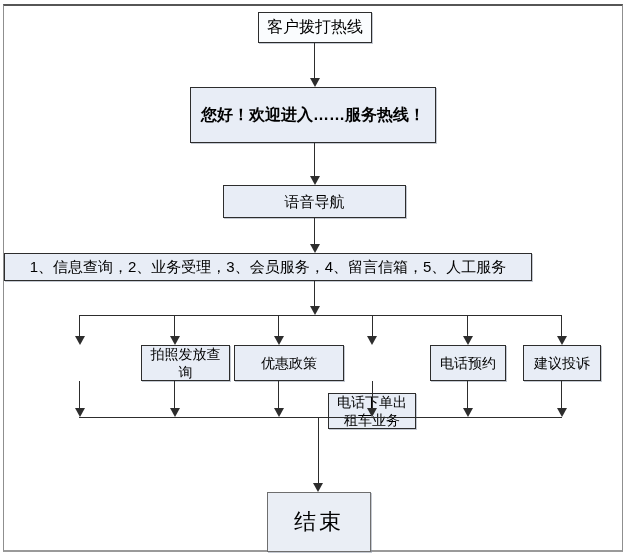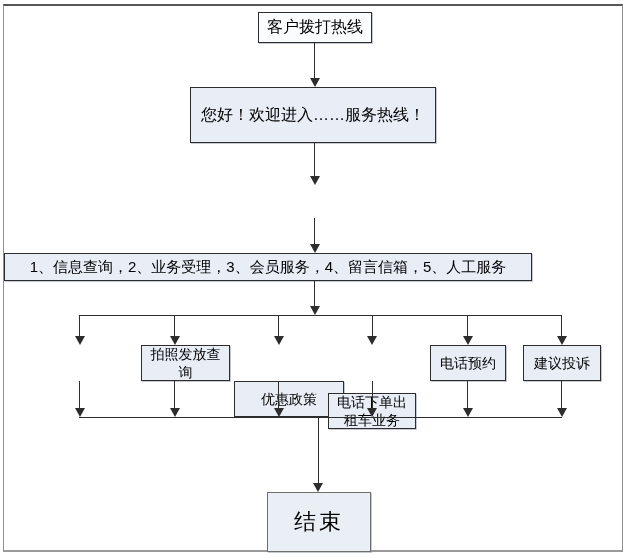--- a/index.html
+++ b/index.html
@@ -22,27 +22,27 @@
     position:absolute;
     box-sizing:border-box;
     background:var(--node-fill,#e8edf6);
     border:1px solid var(--node-border,#2d2d2d);
     box-shadow:1px 1px 0 rgba(125,135,155,.45);
     display:flex;align-items:center;justify-content:center;
     text-align:center;font-size:14px;line-height:1.3;
     padding:1px 3px;
   }
   .node-start{left:258px;top:12px;width:114px;height:31px;font-size:16px;background:var(--start-fill,#fafcfe);}
-  .node-welcome{left:190px;top:87px;width:246px;height:56px;font-size:16px;}
+  .node-welcome{left:190px;top:87px;width:246px;height:56px;font-size:16px;font-weight:bold;}
   .node-voice{left:223px;top:185px;width:183px;height:33px;font-size:15px;}
   .node-menu{left:4px;top:253px;width:528px;height:28px;font-size:15px;}
   .opt{top:345px;height:36px;}
   .opt-a{left:35px;width:89px;}
   .opt-b{left:141px;width:89px;}
-  .opt-c{left:234px;width:110px;margin-top:36px;}
+  .opt-c{left:234px;width:110px;}
   .opt-d{left:328px;width:88px;margin-top:48px;}
   .opt-e{left:430px;width:76px;}
   .opt-f{left:523px;width:78px;text-align:right;}
   .node-end{
     left:267px;top:492px;width:104px;height:60px;
     font-size:22px;letter-spacing:3px;
     font-family:"Liberation Serif","DejaVu Serif",serif;
     background:var(--end-fill,#eaeef5);
     border-color:#6e6e6e;
   }
@@ -59,20 +59,21 @@
 <body>
 
 <div id="canvas">
 
   <div class="frame"></div>
 
   <div class="node node-start">客户拨打热线</div>
 
   <div class="node node-welcome">您好！欢迎进入……服务热线！</div>
 
+  <div class="node node-voice">语音导航</div>
 
   <div class="node node-menu">1、信息查询，2、业务受理，3、会员服务，4、留言信箱，5、人工服务</div>
 
   <div class="node opt opt-b">拍照发放查询</div>
   <div class="node opt opt-c">优惠政策</div>
   <div class="node opt opt-d">电话下单出租车业务</div>
   <div class="node opt opt-e">电话预约</div>
   <div class="node opt opt-f">建议投诉</div>
 
   <div class="node node-end">结束</div>

